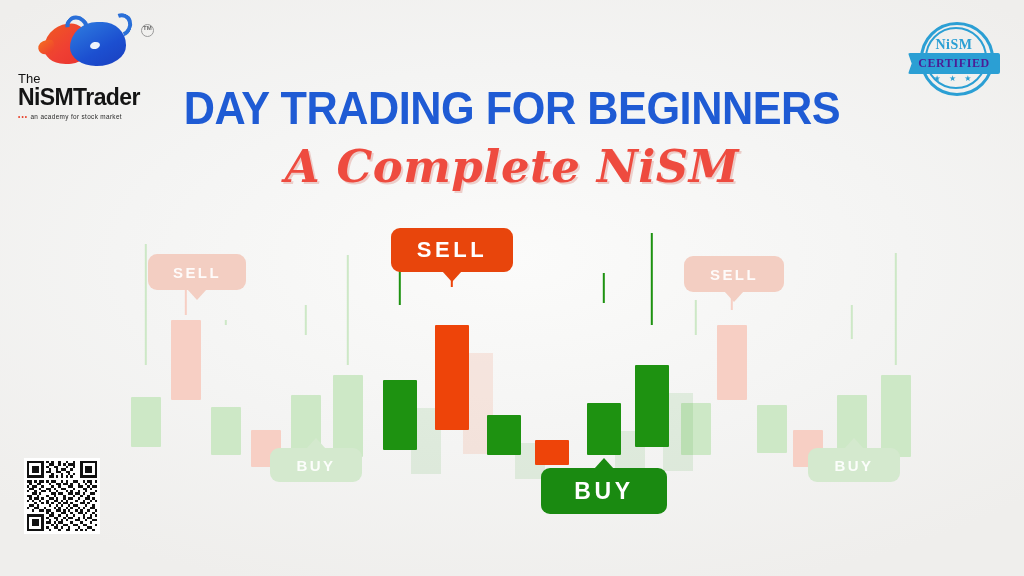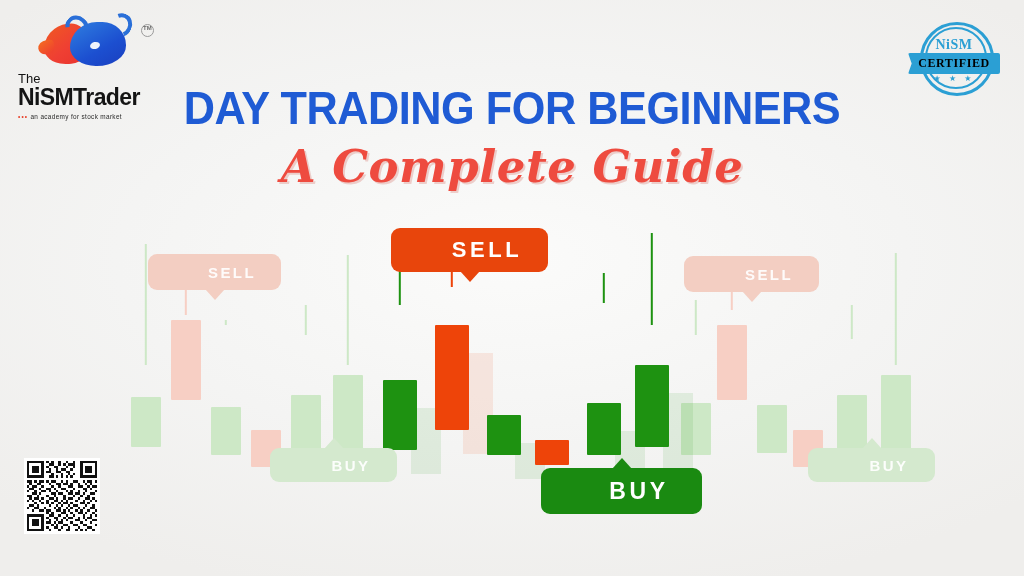--- a/index.html
+++ b/index.html
@@ -65,21 +65,21 @@
     position:absolute;left:0;top:17px;width:96px;text-align:center;
     font-size:14px;font-weight:700;color:#2b9fd4;letter-spacing:.5px;
     font-family:"Liberation Serif", serif;
   }
   #nism .band{
     position:absolute;left:2px;top:33px;width:92px;height:21px;background:#2b9fd4;
     border-radius:2px;
     clip-path:polygon(0 0,100% 0,100% 100%,0 100%,4% 50%);
   }
   #nism .band span{
-    display:block;text-align:center;color:#000000;font-size:12px;font-weight:700;
+    display:block;text-align:center;color:#4c1d95;font-size:12px;font-weight:700;
     letter-spacing:.6px;line-height:21px;font-family:"Liberation Serif", serif;
   }
   #nism .stars{
     position:absolute;left:0;top:54px;width:96px;text-align:center;color:#2b9fd4;
     font-size:8px;letter-spacing:3px;
   }
 
   
   #title{
     position:absolute;left:0;top:80px;width:1024px;text-align:center;
@@ -98,21 +98,21 @@
 
   
   #chart{position:absolute;left:0;top:225px;width:1024px;height:290px;}
   .cndl{position:absolute;}
   .cndl .wick{position:absolute;left:50%;transform:translateX(-50%);width:2.4px;}
   .cndl .body{position:absolute;left:0;width:100%;border-radius:1px;}
 
   
   .tag{
     position:absolute;border-radius:9px;display:flex;align-items:center;
-    justify-content:center;color:#fff;font-weight:800;padding-left:35px;
+    justify-content:center;color:#fff;font-weight:800;
   }
   .tag .arrow{position:absolute;width:0;height:0;}
   .tag.down .arrow{
     bottom:-10px;left:50%;transform:translateX(-50%);
     border-left:10px solid transparent;border-right:10px solid transparent;
   }
   .tag.up .arrow{
     top:-10px;left:50%;transform:translateX(-50%);
     border-left:10px solid transparent;border-right:10px solid transparent;
   }
@@ -157,21 +157,21 @@
     <div class="ring"></div>
     <div class="ring2"></div>
     <div class="nism-txt">NiSM</div>
     <div class="band">
       <span>CERTIFIED</span>
     </div>
     <div class="stars">★ ★ ★</div>
   </div>
 
   <div id="title">DAY TRADING FOR BEGINNERS</div>
-  <div id="subtitle">A Complete Guide</div>
+  <div id="subtitle">A Complete NiSM</div>
 
   <div id="chart">
       <div class="cndl" style="left: 131px; top: 0px; width: 30px; height: 290px; z-index: 2;">
         <div class="wick" style="top: 19px; height: 121px; background: rgb(205, 232, 198);"></div>
         <div class="body" style="top: 172px; height: 50px; background: rgb(205, 232, 198);"></div>
       </div>
       <div class="cndl" style="left: 171px; top: 0px; width: 30px; height: 290px; z-index: 2;">
         <div class="wick" style="top: 40px; height: 50px; background: rgb(247, 207, 196);"></div>
         <div class="body" style="top: 95px; height: 80px; background: rgb(247, 207, 196);"></div>
       </div>

